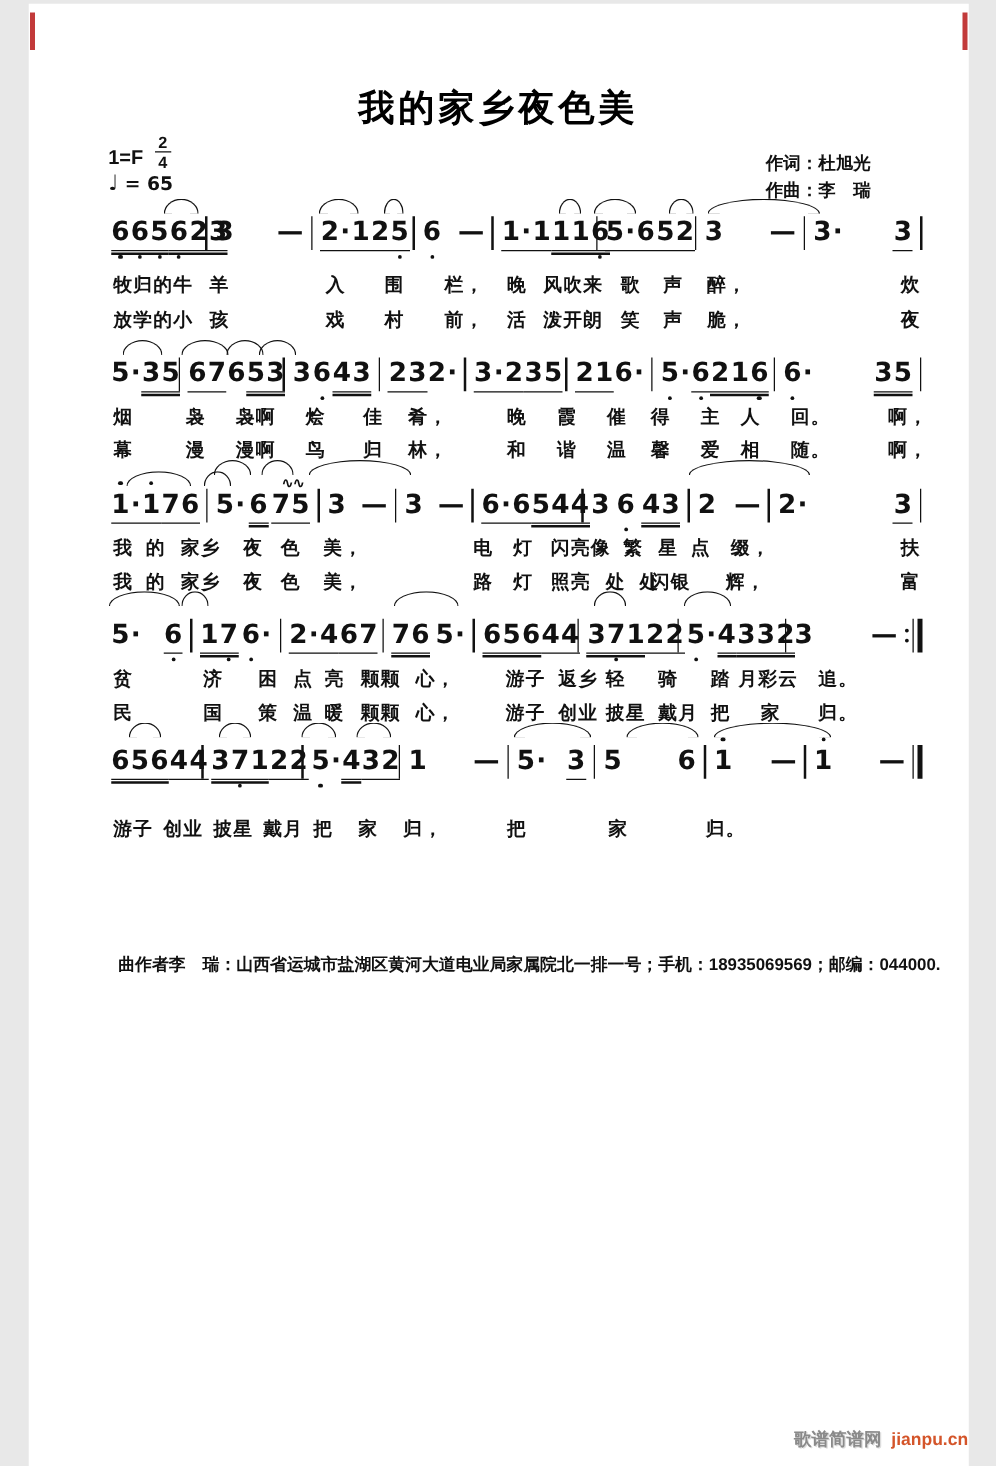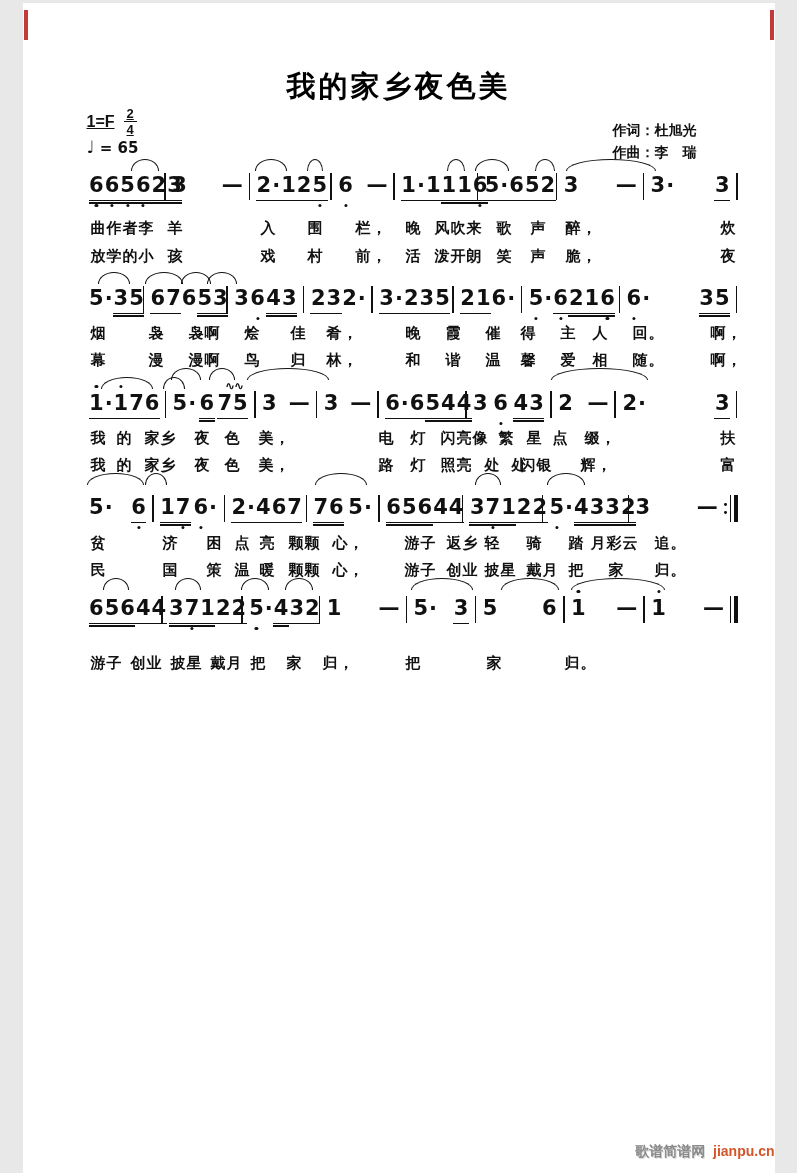--- a/index.html
+++ b/index.html
@@ -1,22 +1,22 @@
 <!DOCTYPE html>
 <html><head>
 <meta charset="utf-8">
 <style>
   html,body{margin:0;padding:0;background:#e8e8e8;}
   .page{position:relative;width:720px;height:1173px;background:#ffffff;margin:3px auto;
         font-family:"Liberation Sans",sans-serif;color:#111;overflow:hidden;padding-left:32px;}
   
   .title{position:absolute;left:0;top:64px;width:100%;text-align:center;
          font:700 29px "Liberation Serif",serif;letter-spacing:3px;color:#000;}
-  .keyrow{position:absolute;left:64px;top:104px;display:flex;align-items:center;gap:9px;
-          font:700 16px "Liberation Sans",sans-serif;text-decoration:underline;}
+  .keyrow{position:absolute;left:64px;top:104px;display:flex;align-items:flex-end;gap:9px;
+          font:700 16px "Liberation Sans",sans-serif;}
   .frac{display:inline-flex;flex-direction:column;align-items:center;font:700 13px "Liberation Sans",sans-serif;line-height:13px;}
   .frac .num{border-bottom:1.3px solid #111;padding:0 3px 1px;}
   .frac .den{padding-top:1px;}
   .temporow{position:absolute;left:64px;top:134px;font:700 15px "DejaVu Sans",sans-serif;}
   .temporow .noteglyph{font-size:17px;}
   .credits{position:absolute;right:78px;top:116px;text-align:left;
            font:700 14px "Liberation Sans",sans-serif;line-height:22px;}
   
   .notes-row{position:absolute;left:65px;width:650px;display:flex;align-items:flex-start;
              font:600 21px "DejaVu Sans",sans-serif;color:#111;}
@@ -165,21 +165,21 @@
             <span class="ch">·</span>
           </span>
           <span class="tok u1">
             <span class="ch">3</span>
           </span>
         </div>
         <span class="endbar">
           <span class="thin"></span>
         </span>
       </div>
-      <span class="lyric" style="left: 68px; top: 216px;">曲作者李</span>
+      <span class="lyric" style="left: 68px; top: 216px;">牧归的牛</span>
       <span class="lyric" style="left: 145px; top: 216px;">羊</span>
       <span class="lyric" style="left: 238px; top: 216px;">入</span>
       <span class="lyric" style="left: 285px; top: 216px;">围</span>
       <span class="lyric" style="left: 333px; top: 216px;">栏，</span>
       <span class="lyric" style="left: 383px; top: 216px;">晚</span>
       <span class="lyric" style="left: 412px; top: 216px;">风吹来</span>
       <span class="lyric" style="left: 474px; top: 216px;">歌</span>
       <span class="lyric" style="left: 508px; top: 216px;">声</span>
       <span class="lyric" style="left: 543px; top: 216px;">醉，</span>
       <span class="lyric" style="left: 698px; top: 216px;">炊</span>
@@ -684,18 +684,19 @@
       <span class="lyric" style="left: 148px; top: 651px;">披星</span>
       <span class="lyric" style="left: 188px; top: 651px;">戴月</span>
       <span class="lyric" style="left: 228px; top: 651px;">把</span>
       <span class="lyric" style="left: 264px; top: 651px;">家</span>
       <span class="lyric" style="left: 300px; top: 651px;">归，</span>
       <span class="lyric" style="left: 383px; top: 651px;">把</span>
       <span class="lyric" style="left: 464px; top: 651px;">家</span>
       <span class="lyric" style="left: 542px; top: 651px;">归。</span>
     </div>
 
+  <div class="contact2">曲作者李　瑞：山西省运城市盐湖区黄河大道电业局家属院北一排一号；手机：18935069569；邮编：044000.</div>
 
   <div class="watermark">
     <span class="site">歌谱简谱网</span>
     <span class="domain">jianpu.cn</span>
   </div>
 </div>
 
 </body></html>

